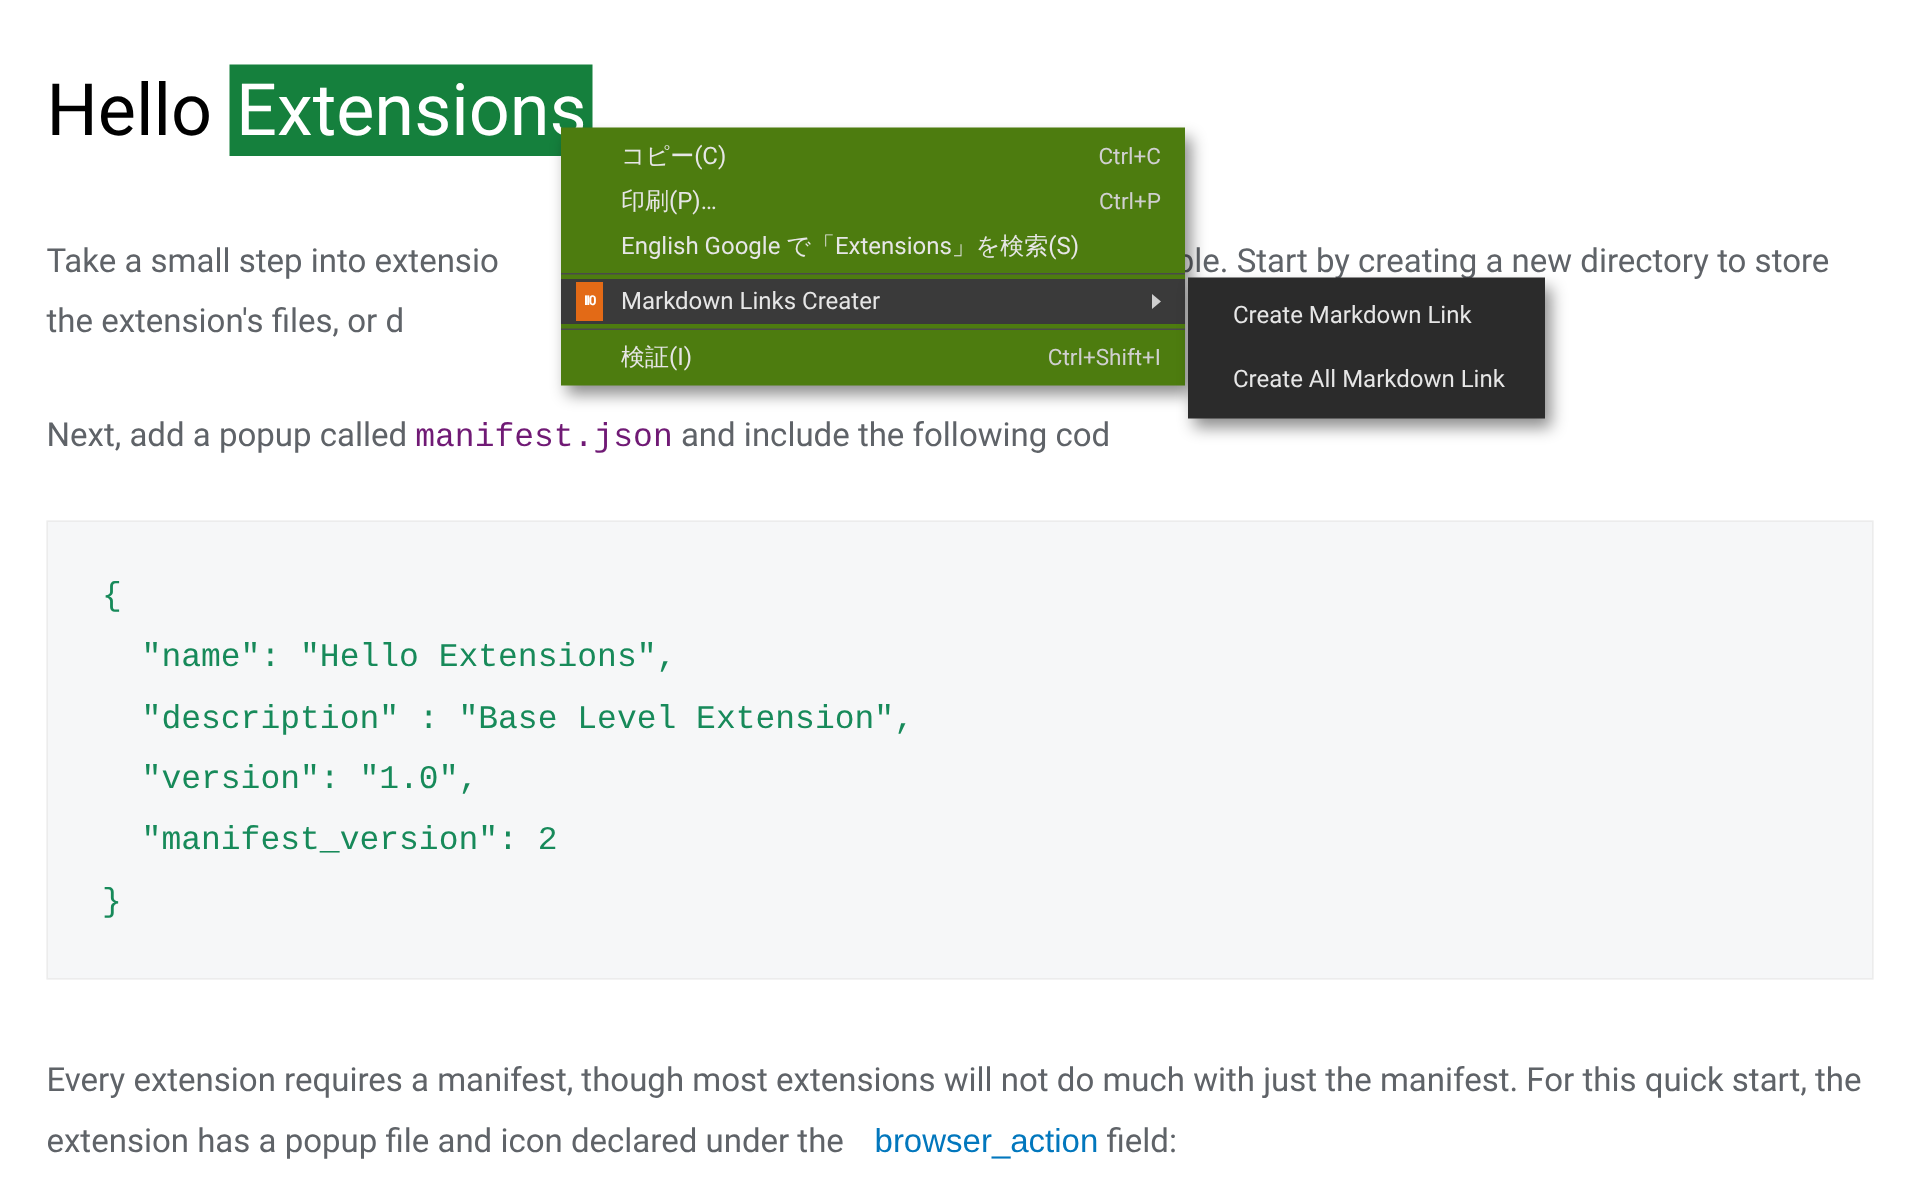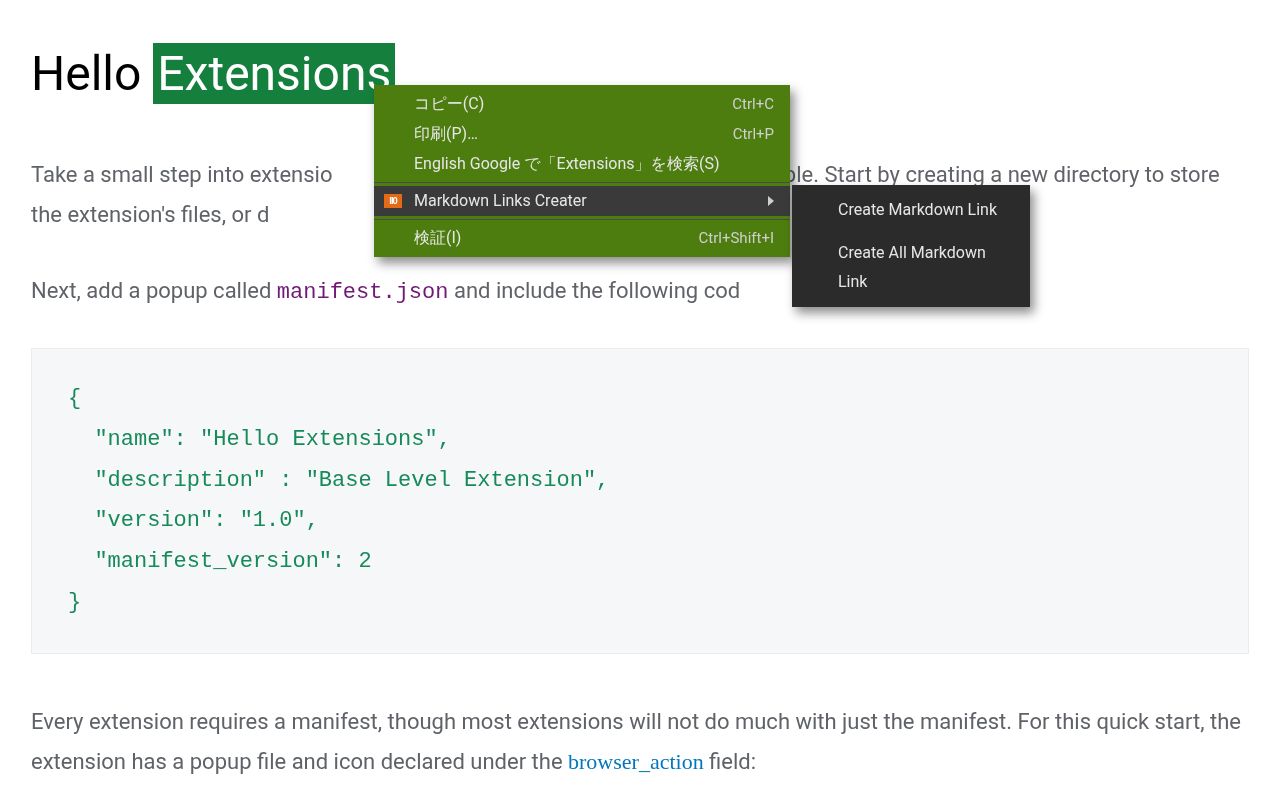--- a/index.html
+++ b/index.html
@@ -24,22 +24,23 @@
     }
     p {
       color: #5f6368;
       margin-bottom: 36px;
     }
     .code-inline {
       font-family: "Consolas", "Courier New", monospace;
       color: #701a75;
     }
     .code-inline-blue {
-      font-family: Liberation Serif, serif;
+      font-family: Liberation Sans, sans-serif;
       color: #0277bd;
+      margin-left: 15px;
     }
     .code-block {
       background: #f6f7f8;
       border: 1px solid #ececec;
       padding: 30px 36px;
       font-family: "Consolas", "Courier New", monospace;
       font-size: 22px;
       line-height: 1.85;
       color: #178a5a;
       margin-bottom: 48px;
@@ -76,42 +77,42 @@
     .ctxmenu .shortcut { color: #d0d0d0; font-size: 15px; text-align: right; }
     .ctxmenu .submenu-arrow {
       width: 0; height: 0;
       border-top: 5px solid transparent;
       border-bottom: 5px solid transparent;
       border-left: 6px solid #cfcfcf;
     }
     .ext-icon {
       position: absolute;
       left: 10px;
-      width: 18px; height: 14px;
+      width: 18px; height: 26px;
       background: #e36a16;
       display: flex; align-items: center; justify-content: center;
     }
     .ext-icon::after {
       content: "";
       width: 2px; height: 10px; background: #fff;
       box-shadow: 4px 0 0 #fff, -4px 0 0 #fff;
       display: none;
     }
     .ext-icon span { font-size: 9px; color:#fff; letter-spacing:-1px; font-weight:bold;}
 
     .submenu {
       position: absolute;
       top: 185px;
       left: 792px;
       width: 238px;
       background: #2b2b2b;
       color: #e6e6e6;
       box-shadow: 4px 6px 10px rgba(0,0,0,.45);
       font-size: 16px;
-      padding: 4px 16px;
+      padding: 4px 0;
       z-index: 11;
     }
     .submenu .item {
       padding: 7px 16px 7px 30px;
     }
   </style>
 </head>
 <body>
 
 <h1><span>Hello </span><span class="highlight-sel">Extensions</span></h1>

